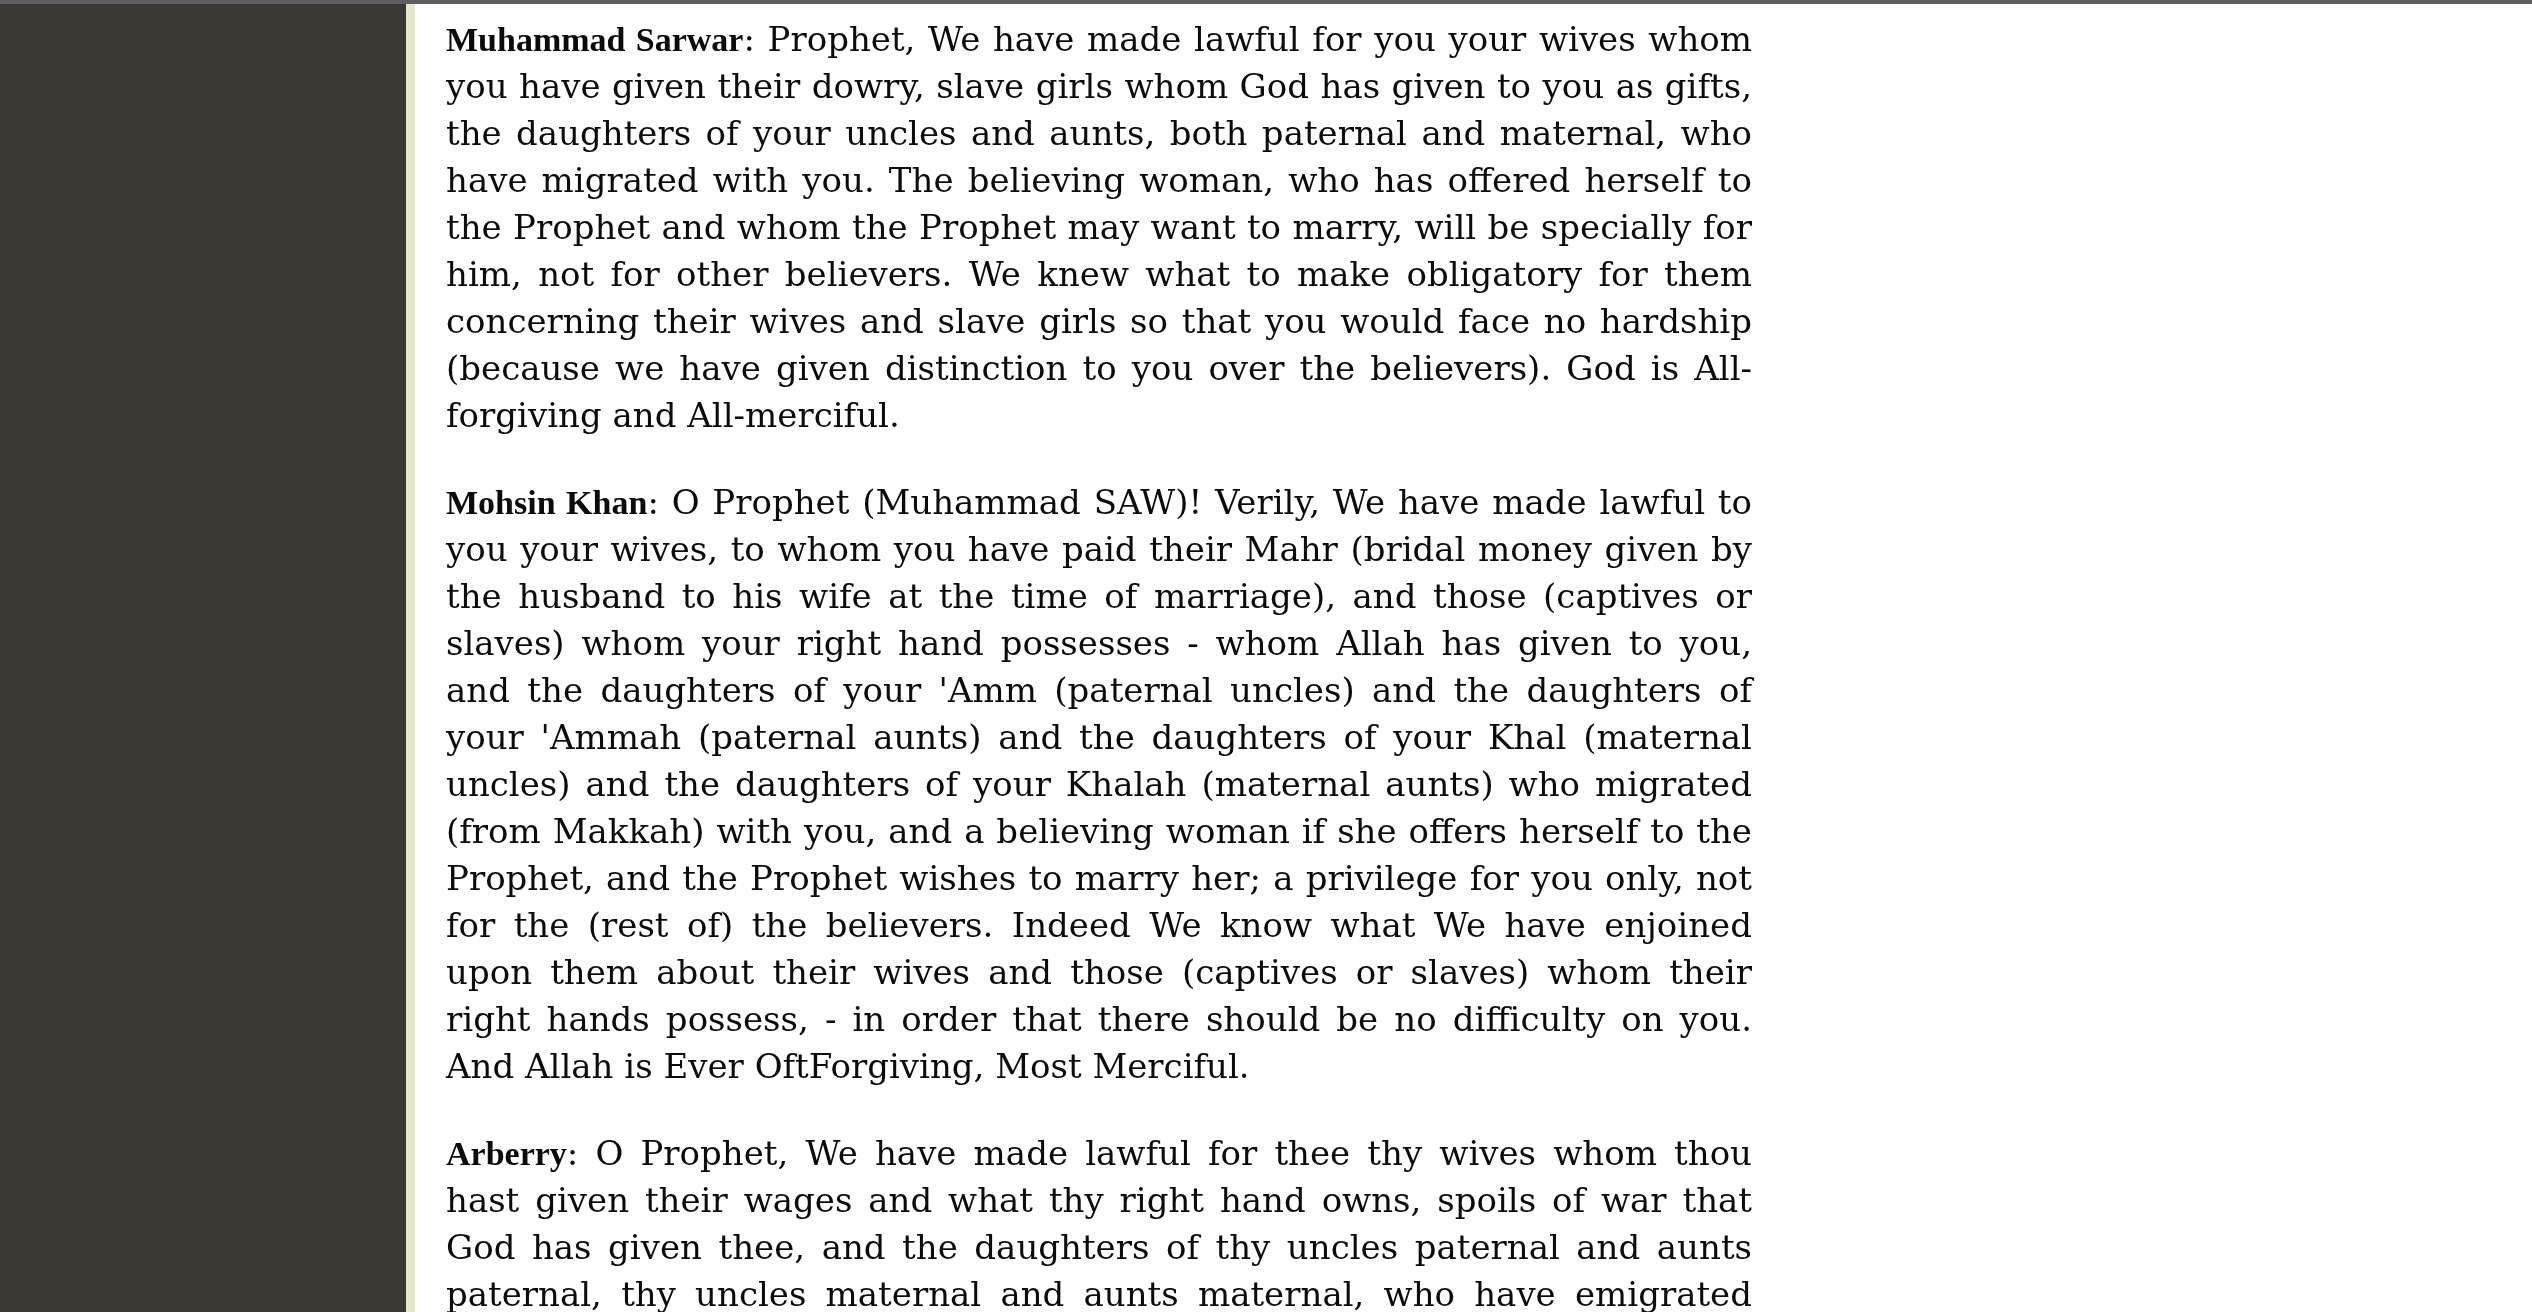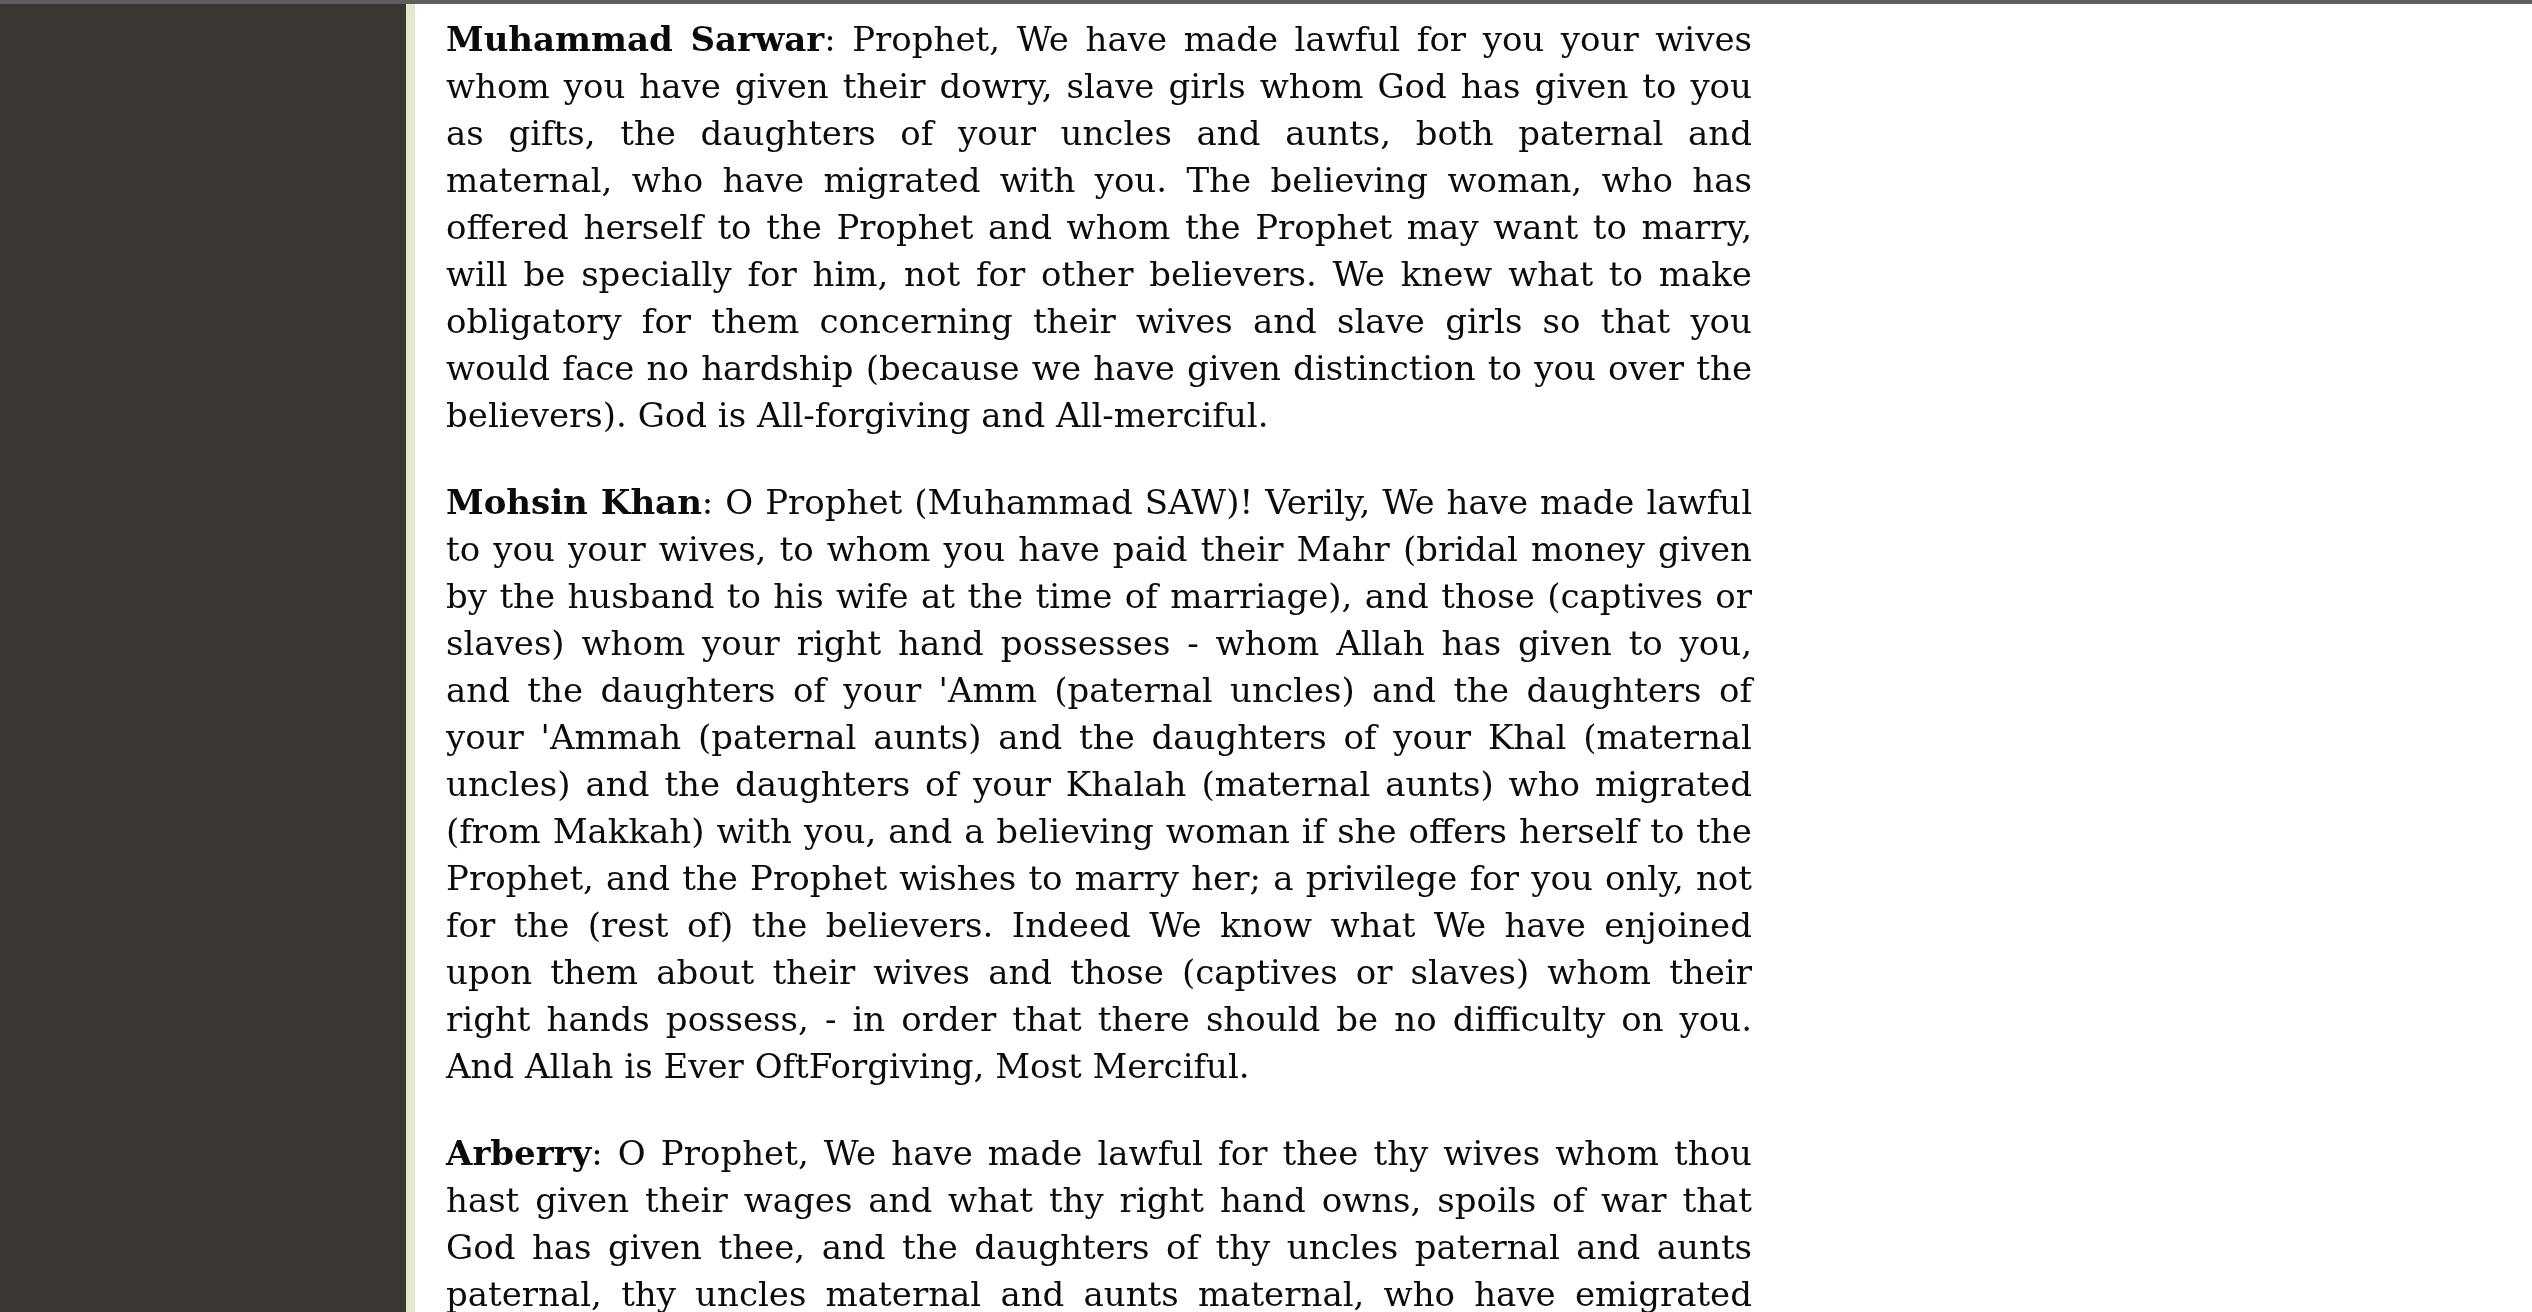--- a/index.html
+++ b/index.html
@@ -50,20 +50,21 @@
   p.translation {
     margin: 0 0 40px 0;
     font-size: 34px;
     line-height: 47px;
     color: #0b0b0b;
     text-align: justify;
     letter-spacing: 0px;
   }
   p.translation b {
     font-weight: bold;
+    font-family: Liberation Serif, serif;
   }
 </style>
 </head>
 <body>
 
 <div class="top-border"></div>
 <div class="sidebar"></div>
 <div class="sidebar-divider"></div>
 
 <main class="content">

